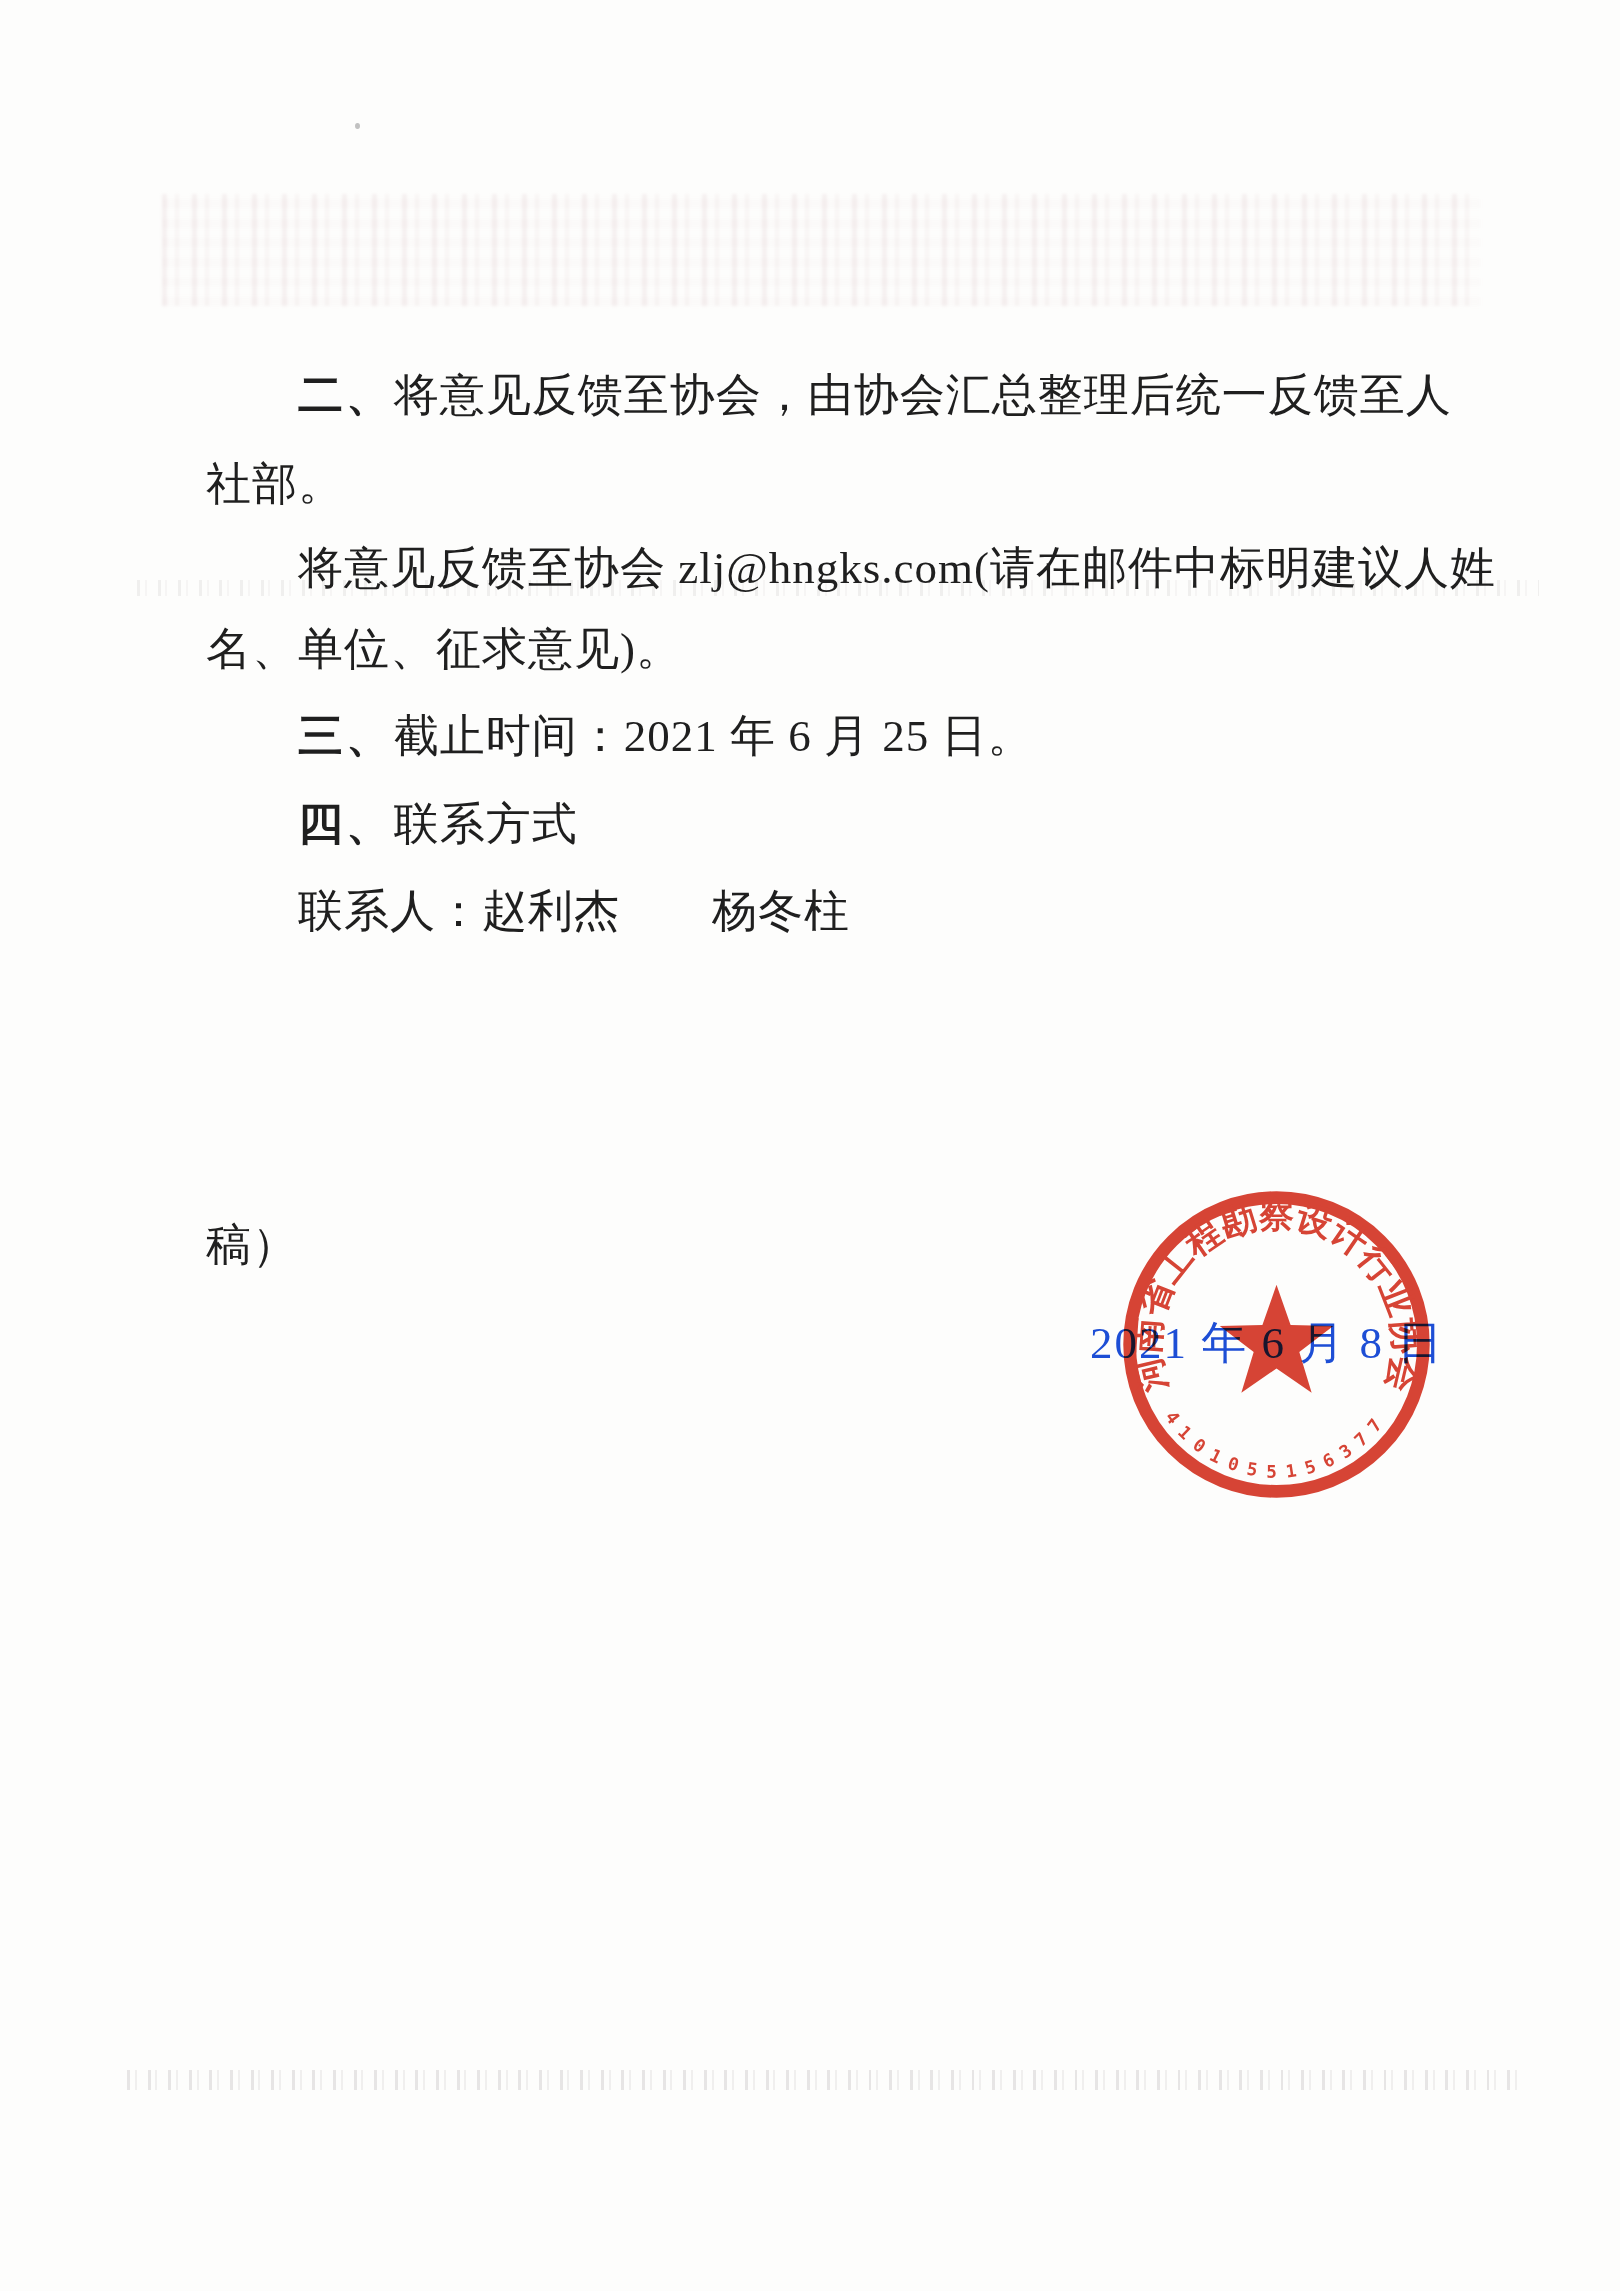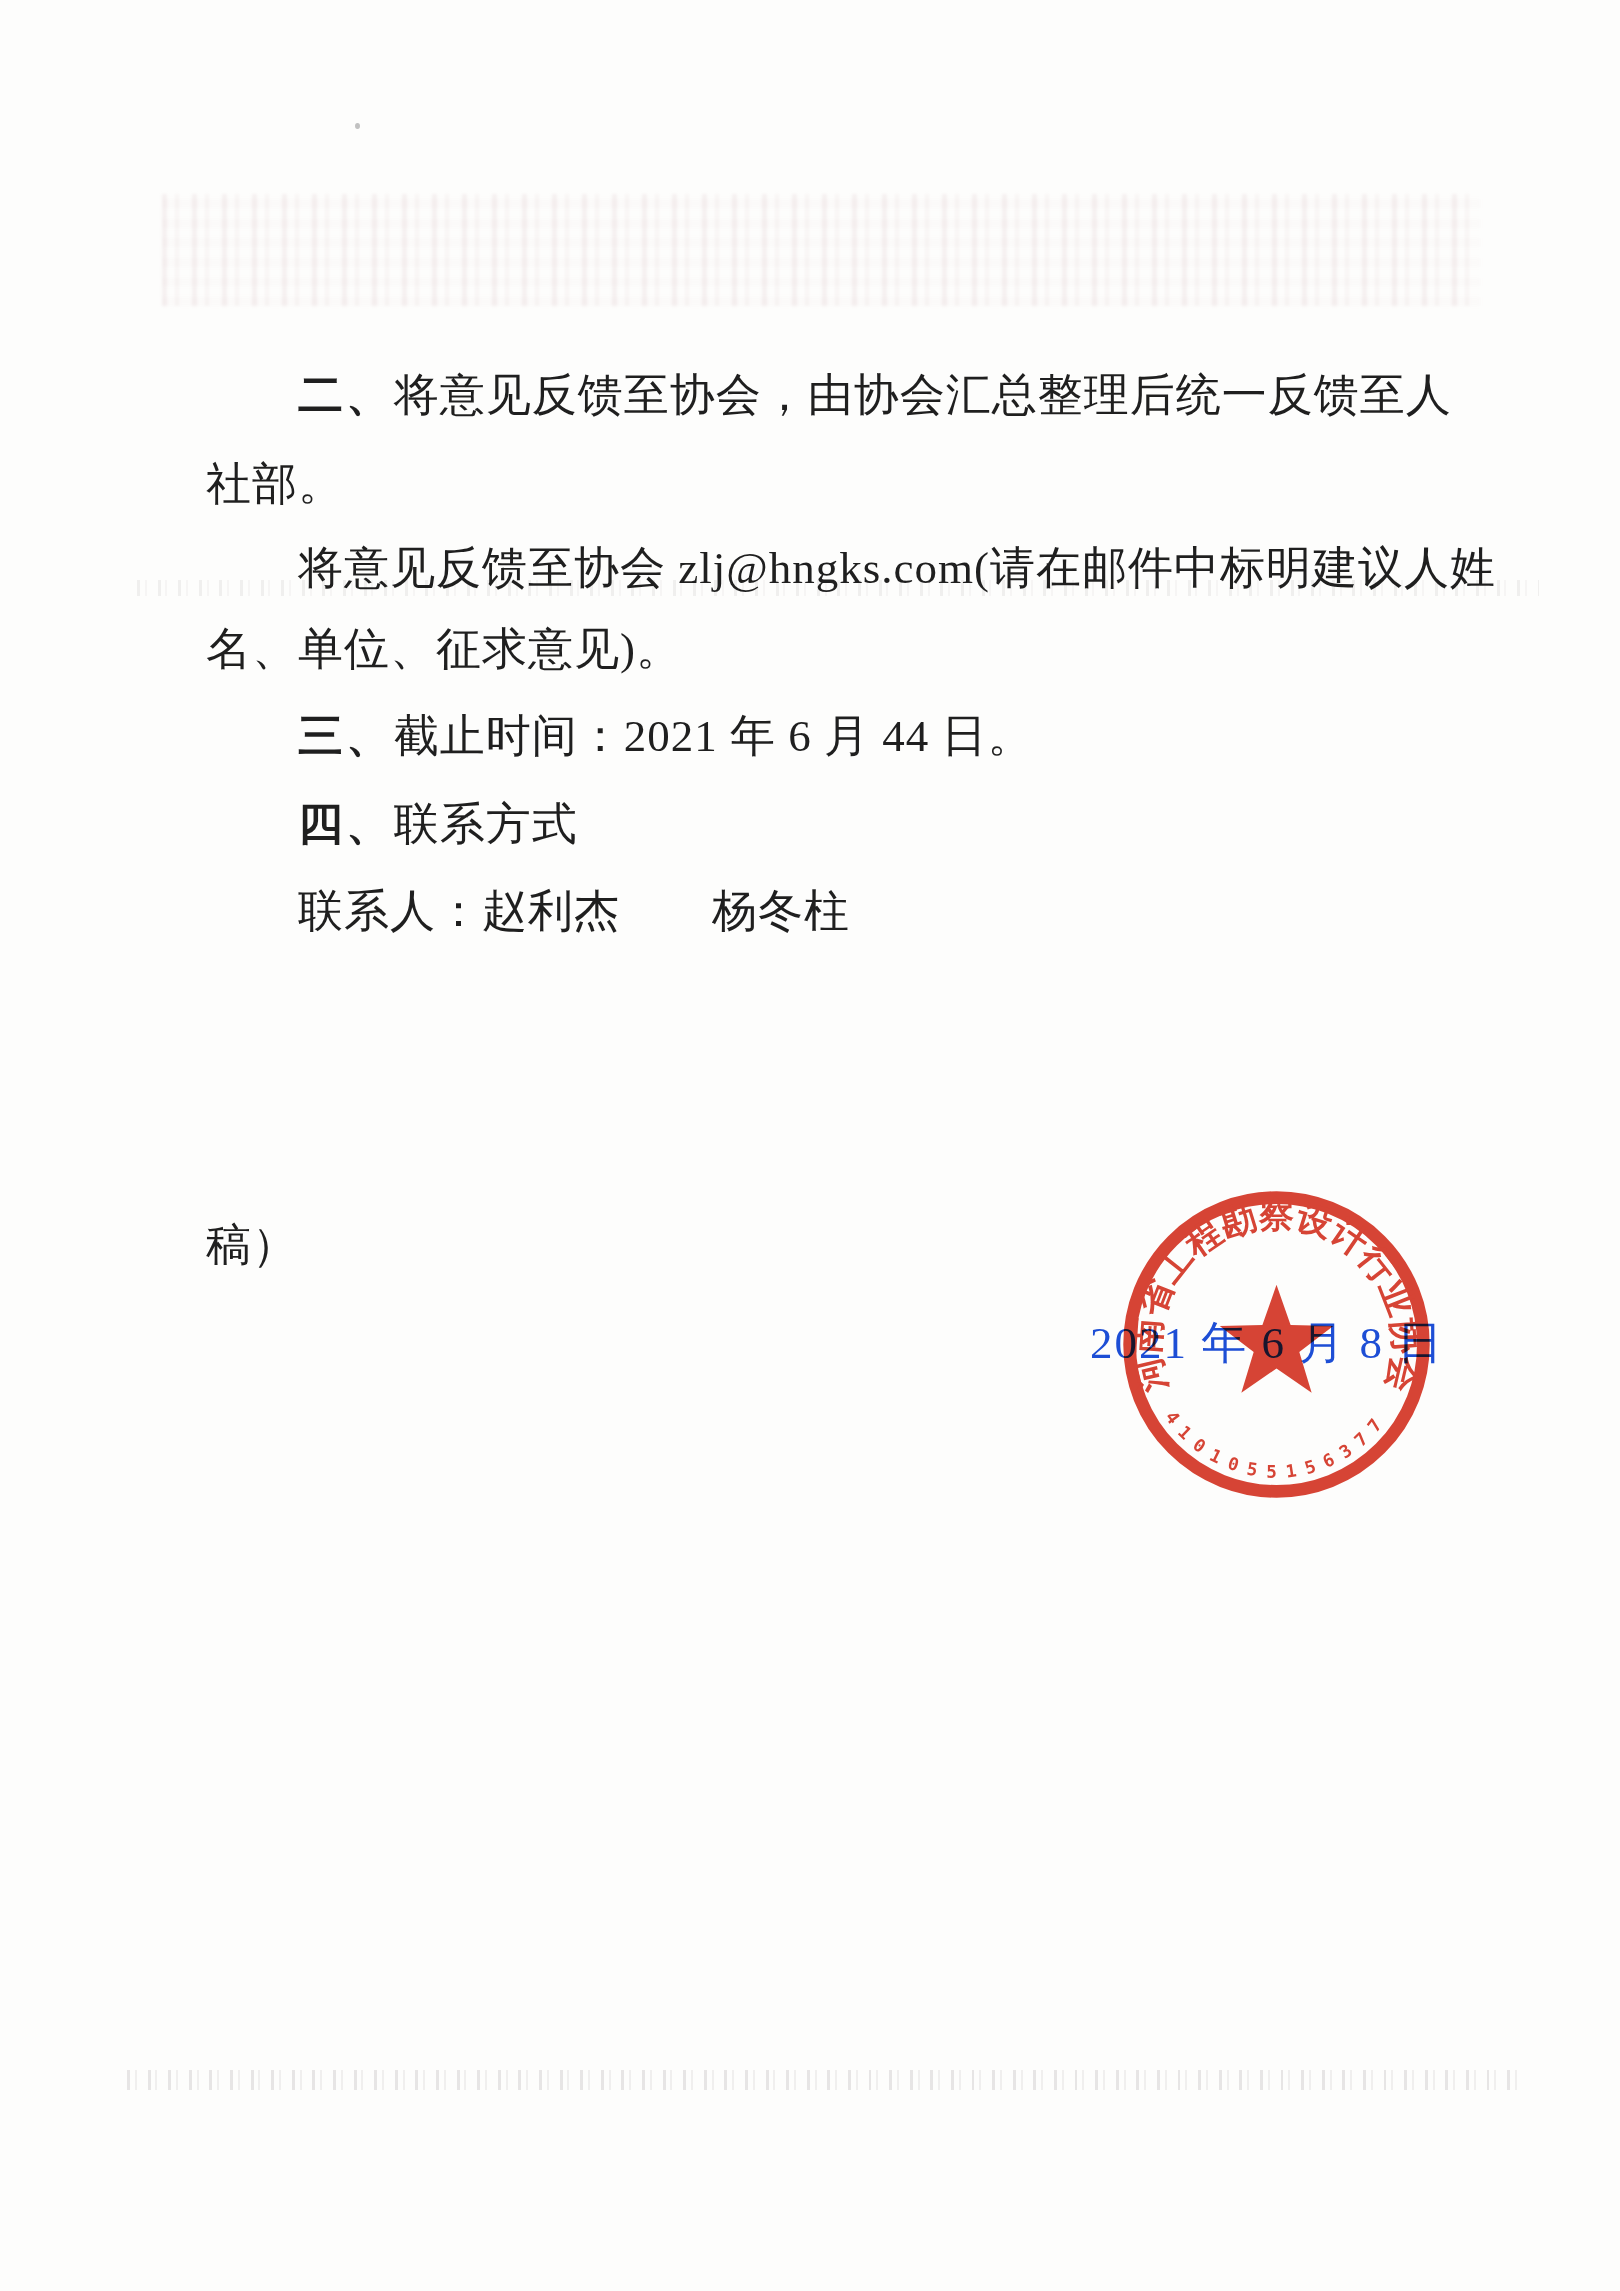--- a/index.html
+++ b/index.html
@@ -81,21 +81,21 @@
   <div class="line" style="top:396px">
     <span>社部。</span><span></span>
   </div>
   <div class="line indent" style="top:480px">
     <span>将意见反馈至协会 zlj@hngks.com(请在邮件中标明建议人姓</span><span></span>
   </div>
   <div class="line" style="top:561px">
     <span>名、单位、征求意见)。</span><span></span>
   </div>
   <div class="line indent" style="top:647px">
-    <span class="marker">三、</span><span>截止时间：2021 年 6 月 44 日。</span>
+    <span class="marker">三、</span><span>截止时间：2021 年 6 月 25 日。</span>
   </div>
   <div class="line indent" style="top:735px">
     <span class="marker">四、</span><span>联系方式</span>
   </div>
   <div class="line indent" style="top:823px">
     <span>联系人：赵利杰　　杨冬柱</span><span></span>
   </div>
   <div class="line" style="top:1157px">
     <span>稿）</span><span></span>
   </div>

